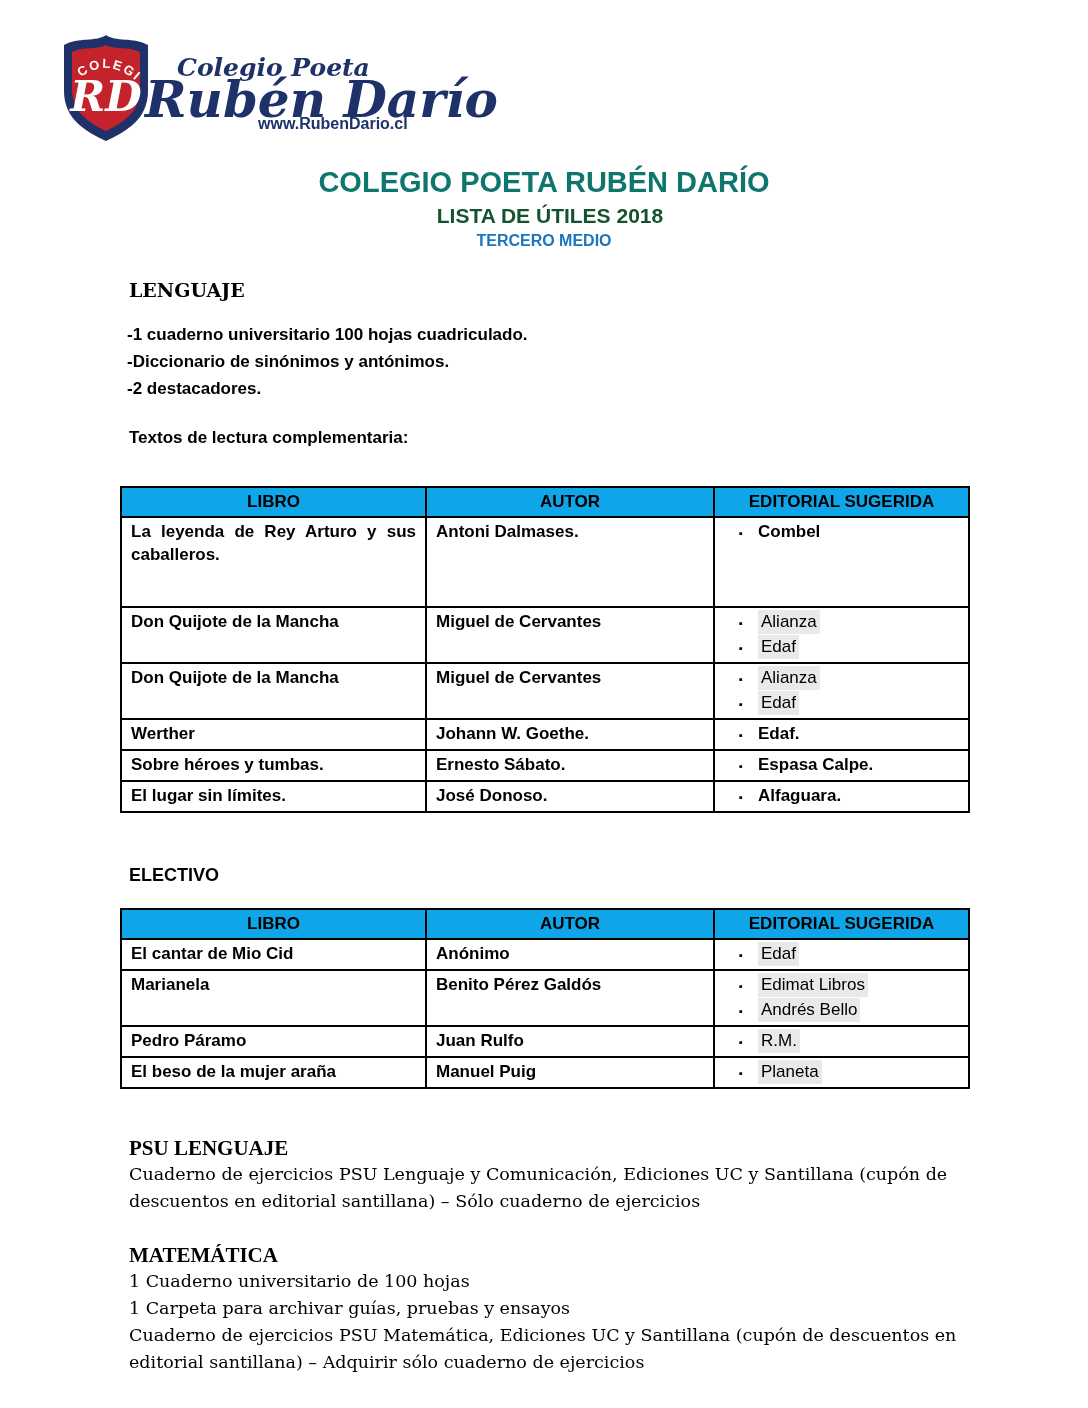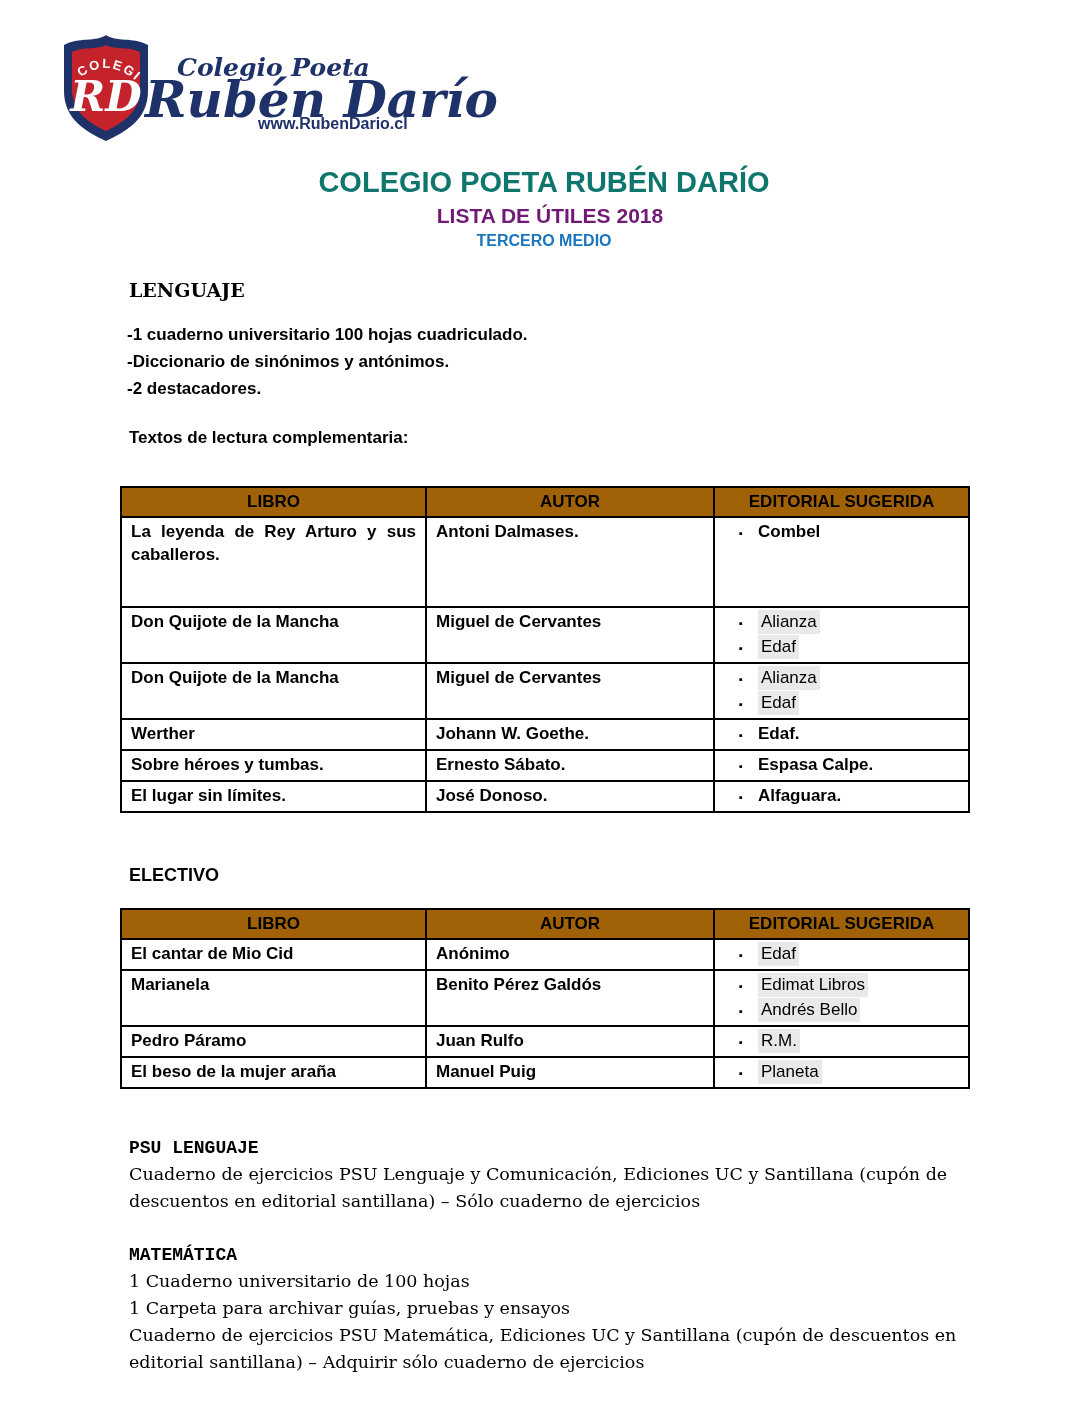--- a/index.html
+++ b/index.html
@@ -21,37 +21,37 @@
 
   
   .serif{font-family:"DejaVu Serif","Liberation Serif",serif;}
   .lang-heading{margin:30px 0 0 129px;font-size:19px;font-weight:bold;}
   .lang-items{margin:20px 0 0 127px;font-size:17px;font-weight:bold;line-height:27px;}
   .reading-label{margin:26px 0 0 129px;font-size:17px;font-weight:bold;}
 
   
   table.books{border-collapse:collapse;width:848px;margin-left:120px;table-layout:fixed;}
   table.books th,table.books td{border:2px solid #000;}
-  table.books th{background:#a16207;font-size:17px;font-weight:bold;text-align:center;padding:3px 13px;height:22px;margin-top:48px;}
+  table.books th{background:#0ea5e9;font-size:17px;font-weight:bold;text-align:center;padding:3px 13px;height:22px;margin-top:48px;}
   table.books td{font-size:17px;font-weight:bold;vertical-align:top;padding:2px 9px;line-height:23px;}
   table.books col.c1{width:305px;} table.books col.c2{width:288px;} table.books col.c3{width:255px;}
   td.libro-cell{text-align:justify;-moz-text-align-last:left;text-align-last:left;}
   td.editorial-cell{padding:1px 4px;}
   .bullet-line{display:flex;align-items:baseline;line-height:24px;}
   .bullet{width:34px;text-align:center;font-size:11px;flex:0 0 34px;}
   .ed-name{font-weight:bold;}
   .ed-name.plain{font-weight:normal;background:#e9e9e9;padding:0 3px;}
   .table1{margin-top:38px;}
   .electivo-heading{margin:52px 0 0 129px;font-size:18px;font-weight:bold;}
   .table2{margin-top:22px;}
 
   
   .sections{margin:46px 120px 0 129px;}
   .sec{margin-bottom:27px;}
-  .sec-heading{font-family:Liberation Mono, monospace;font-size:18px;font-weight:bold;line-height:26px;}
+  .sec-heading{font-family:Liberation Serif, serif;font-size:21px;font-weight:bold;line-height:26px;}
   .sec-line{font-family:"DejaVu Serif","Liberation Serif",serif;font-size:17.5px;line-height:27px;}
 </style>
 </head>
 <body>
 
 <div class="logo">
   <svg class="shield" width="102" height="110" viewBox="0 0 100 110">
     <path d="M50 2 C41 9 22 4 8 12 L8 58 C8 87 31 99 50 108 C69 99 92 87 92 58 L92 12 C78 4 59 9 50 2 Z" fill="#1e3168"></path>
     <path d="M50 12 C43 17 28 13 16 19 L16 56 C16 80 34 90 50 98 C66 90 84 80 84 56 L84 19 C72 13 57 17 50 12 Z" fill="#c4232c"></path>
     <path id="arcpath" d="M20 48 Q50 22 80 48" fill="none"></path>
@@ -60,21 +60,21 @@
     </text>
     <text x="50" y="78" text-anchor="middle" font-family="DejaVu Serif, serif" font-style="italic" font-weight="bold" font-size="42" fill="#ffffff">RD</text>
   </svg>
   <span class="school-script school-line1" style="color: rgb(30, 49, 104);">Colegio Poeta</span>
   <span class="school-script school-line2" style="color: rgb(30, 49, 104);">Rubén Darío</span>
   <span class="website" style="color: rgb(30, 49, 104);">www.RubenDario.cl</span>
 </div>
 
 <div class="title-block">
   <div class="t1" style="color: #0f766e;">COLEGIO POETA RUBÉN DARÍO</div>
-  <div class="t2" style="color: #701a75; margin-left: 12px;">LISTA DE ÚTILES 2018</div>
+  <div class="t2" style="color: #14532d; margin-left: 12px;">LISTA DE ÚTILES 2018</div>
   <div class="t3" style="color: rgb(27, 117, 188);">TERCERO MEDIO</div>
 </div>
 
 <div class="lang-heading serif">LENGUAJE</div>
 
 <div class="lang-items" id="lang-items">
     <div>-1 cuaderno universitario 100 hojas cuadriculado.</div>
     <div>-Diccionario de sinónimos y antónimos.</div>
     <div>-2 destacadores.</div>
   </div>

